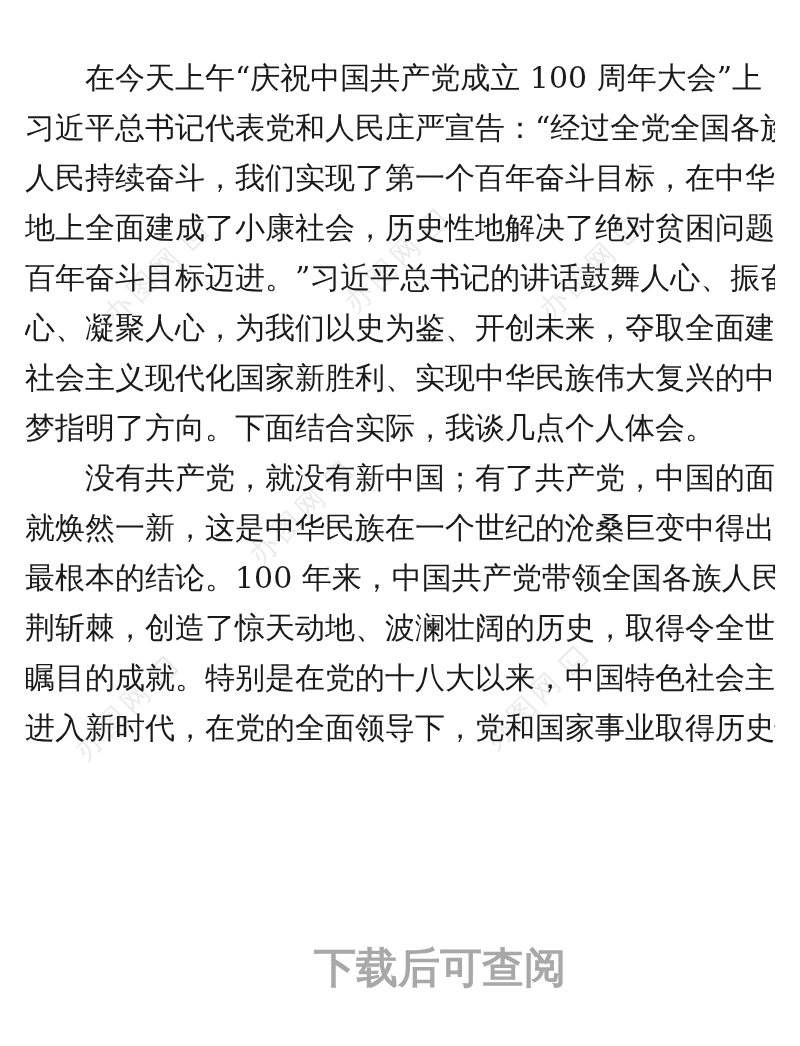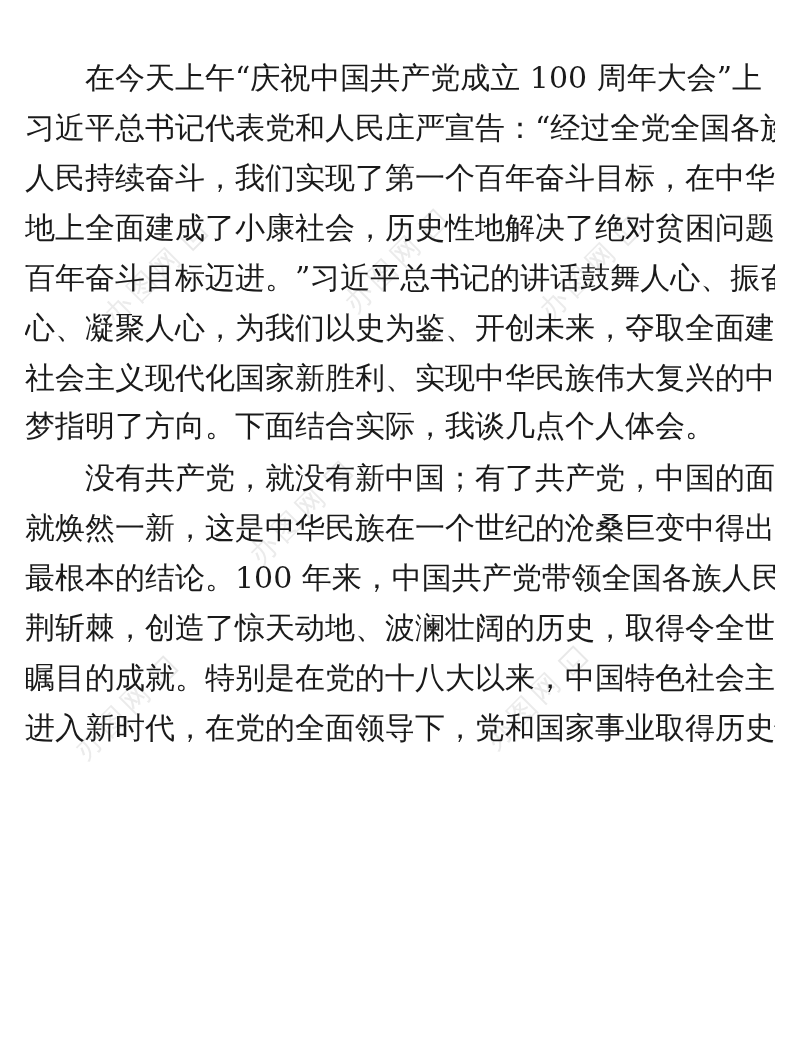--- a/index.html
+++ b/index.html
@@ -23,21 +23,21 @@
     height: 50px;
     line-height: 50px;
     font-size: 30px;
     color: #1a1a1a;
     text-align: justify;
     text-align-last: justify;
     overflow: hidden;
     white-space: nowrap;
   }
   .line.indent { padding-left: 60px; }
-  .line.no-stretch { text-align: center; text-align-last: left; font-family: Liberation Mono, monospace; }
+  .line.no-stretch { text-align: center; text-align-last: left; }
   
   .wm {
     position: absolute;
     z-index: 1;
     display: flex;
     align-items: center;
     gap: 9px;
     transform: rotate(-45deg);
     color: rgba(130,130,130,0.16);
     font-size: 28px;
@@ -118,15 +118,16 @@
     <div class="line no-stretch">梦指明了方向。下面结合实际，我谈几点个人体会。</div>
     <div class="line indent">没有共产党，就没有新中国；有了共产党，中国的面貌</div>
     <div class="line">就焕然一新，这是中华民族在一个世纪的沧桑巨变中得出的</div>
     <div class="line">最根本的结论。100 年来，中国共产党带领全国各族人民披</div>
     <div class="line">荆斩棘，创造了惊天动地、波澜壮阔的历史，取得令全世界</div>
     <div class="line">瞩目的成就。特别是在党的十八大以来，中国特色社会主义</div>
     <div class="line">进入新时代，在党的全面领导下，党和国家事业取得历史性</div>
   </div>
 
   <div class="footer">
+    <span>下载后可查阅</span>
   </div>
 
 </div>
 
 </body></html>

